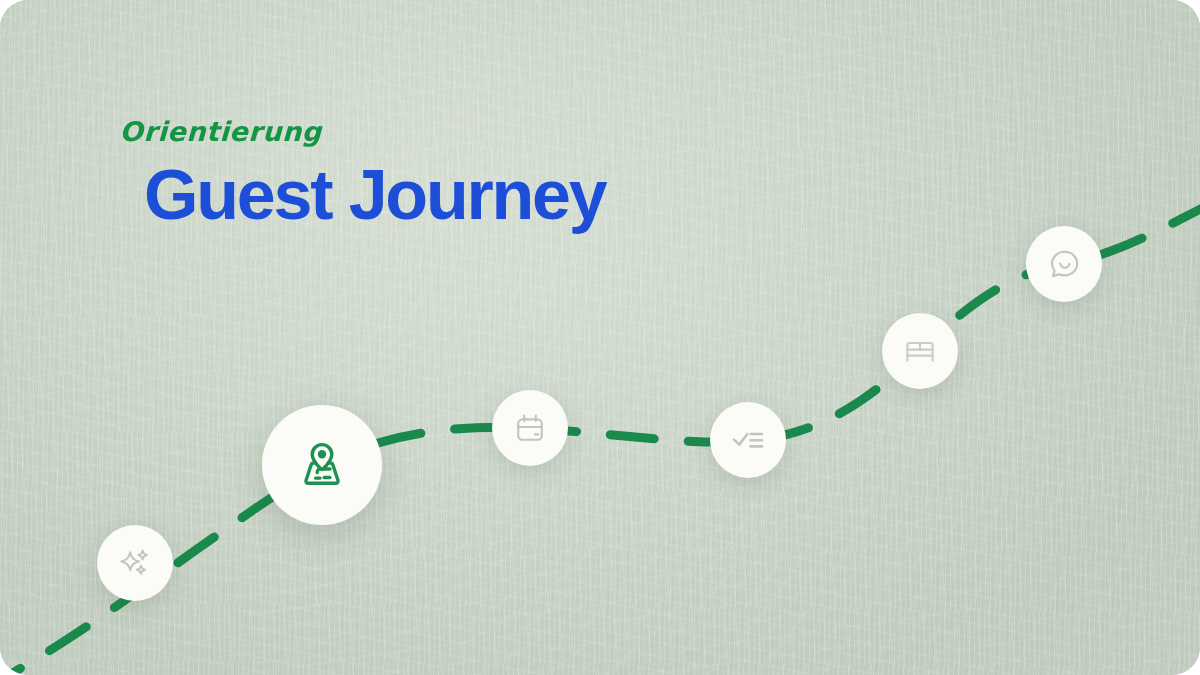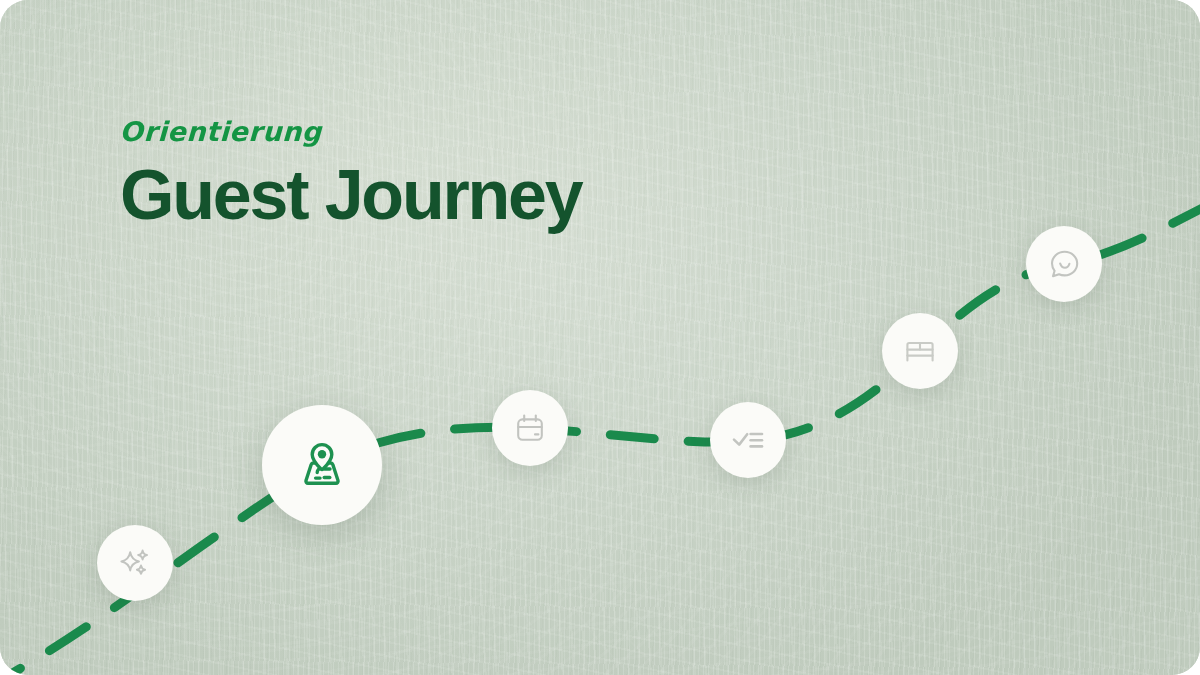--- a/index.html
+++ b/index.html
@@ -130,21 +130,21 @@
              C 260 505, 290 484, 322 466
              C 380 434, 455 424, 530 428
              C 610 433, 690 446, 748 441
              C 820 435, 870 400, 920 351
              C 975 297, 1015 273, 1064 264
              C 1120 254, 1170 224, 1218 200" fill="none" stroke="#1a8a4c" stroke-width="9" stroke-linecap="round" stroke-dasharray="44 34"></path>
   </svg>
 
   <div class="text-block">
     <div class="eyebrow" style="color: rgb(20, 149, 68);">Orientierung</div>
-    <h1 class="headline" style="color: #14532d;">Guest Journey</h1>
+    <h1 class="headline" style="color: #1d4ed8; margin-left: 24px;">Guest Journey</h1>
   </div>
 
   <div class="node small" style="left: 97px; top: 525px; background: rgb(251, 251, 248);">
     <span>
       <svg width="34" height="34" viewBox="0 0 34 34" fill="none" stroke="#c2c4c0" stroke-width="2" stroke-linejoin="round" stroke-linecap="round">
         <path d="M12.2 6.2 C13.2 12.0 15.6 14.4 21.0 15.4 C15.6 16.4 13.2 18.8 12.2 24.4 C11.2 18.8 8.8 16.4 3.4 15.4 C8.8 14.4 11.2 12.0 12.2 6.2 Z"></path>
         <path d="M24.6 4.6 C25.1 7.4 26.2 8.5 29.0 9.0 C26.2 9.5 25.1 10.6 24.6 13.4 C24.1 10.6 23.0 9.5 20.2 9.0 C23.0 8.5 24.1 7.4 24.6 4.6 Z"></path>
         <path d="M23.0 19.6 C23.5 22.2 24.5 23.2 27.1 23.7 C24.5 24.2 23.5 25.2 23.0 27.8 C22.5 25.2 21.5 24.2 18.9 23.7 C21.5 23.2 22.5 22.2 23.0 19.6 Z"></path>
       </svg>
     </span>

